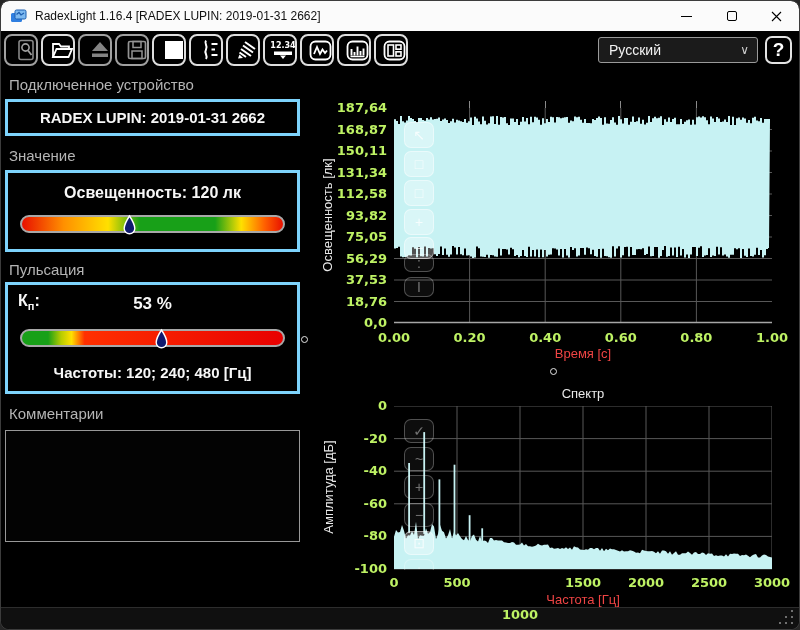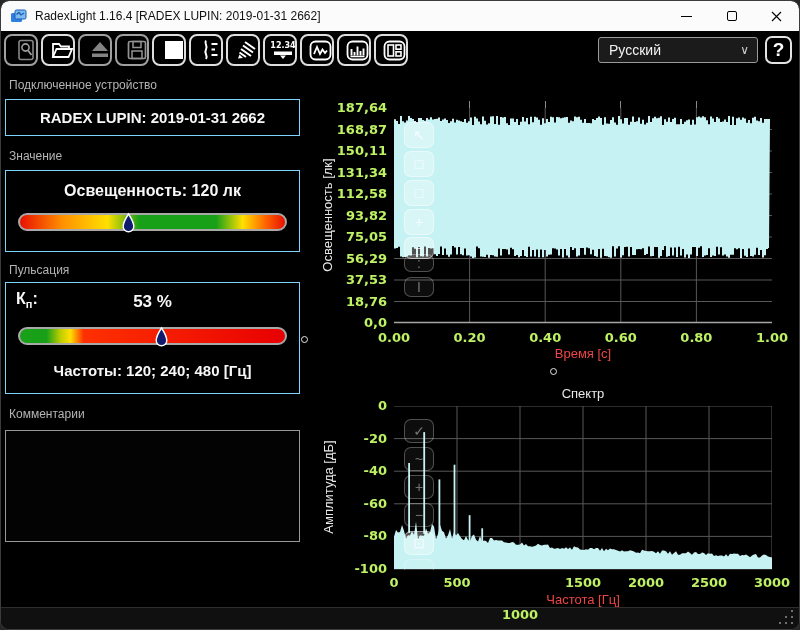--- a/index.html
+++ b/index.html
@@ -23,22 +23,22 @@
   .tbtn.dim{opacity:.72;}
   .langbox{position:absolute;right:41px;top:6px;width:160px;height:26px;border:1px solid #9a9a9a;
            border-radius:3px;background:#1b1b1b;color:#f2f2f2;font-size:14px;display:flex;
            align-items:center;padding:0 8px 0 10px;}
   .langbox .chev{margin-left:auto;color:#cfcfcf;font-size:12px;}
   .helpbtn{position:absolute;right:7px;top:5px;width:27px;height:28px;border:2px solid #e3e3e3;
            border-radius:7px;color:#fff;font-size:19px;font-weight:bold;display:flex;
            align-items:center;justify-content:center;}
   
   .left{position:absolute;left:4px;top:74px;width:295px;}
-  .sechead{font-size:12px;color:#b4b4b4;padding-left:4px;height:20px;line-height:20px;}
-  .secbox{border:1px solid #7dd3fc;background:#000;position:relative;}
+  .sechead{font-size:15px;color:#b4b4b4;padding-left:4px;height:20px;line-height:20px;}
+  .secbox{border:3px solid #7dd3fc;background:#000;position:relative;}
   .devicebox{height:37px;margin:4px 0 10px 0;display:flex;align-items:center;justify-content:center;}
   .devicename{font-size:15px;font-weight:bold;color:#f7f7f7;}
   .valuebox{height:82px;margin:4px 0 8px 0;}
   .valuelabel{text-align:center;font-size:16px;font-weight:bold;color:#f7f7f7;margin-top:11px;}
   .gauge{position:relative;height:18px;margin:13px 12px 0 12px;border:2px solid #a8a8a8;border-radius:10px;}
   .droplet{position:absolute;top:-3px;width:13px;height:23px;}
   .pulsebox{height:112px;margin:2px 0 10px 0;}
   .kp{position:absolute;left:10px;top:7px;font-size:16px;font-weight:bold;color:#f7f7f7;}
   .kp sub{font-size:11px;}
   .kpvalue{text-align:center;font-size:17px;font-weight:bold;color:#f7f7f7;margin-top:9px;}

